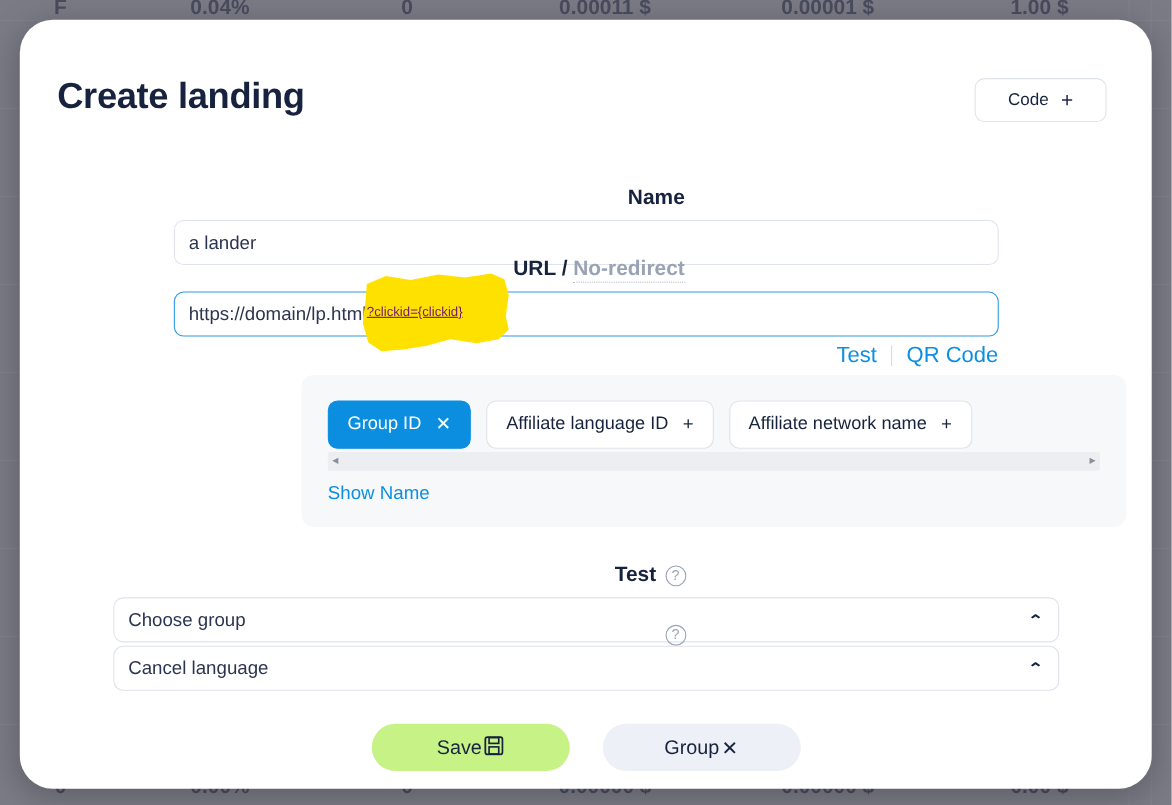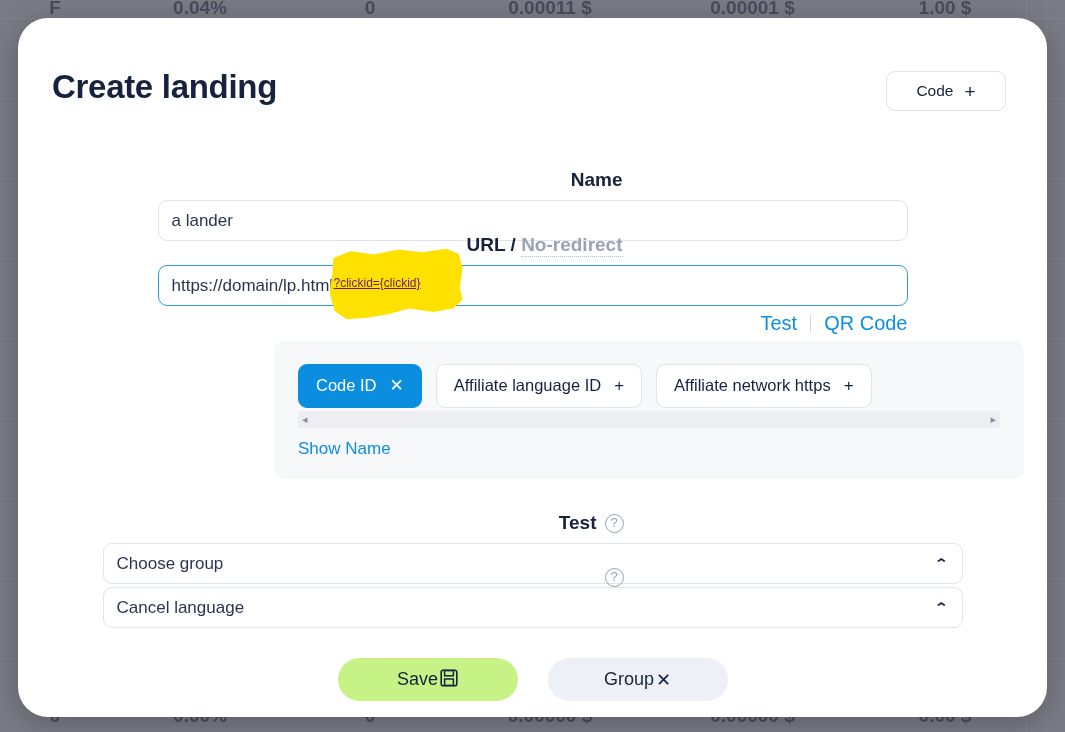--- a/index.html
+++ b/index.html
@@ -426,29 +426,29 @@
         <a>Test</a>
         <span class="sep"></span>
         <a>QR Code</a>
       </div>
     </div>
   </div>
 
   <div id="tokens-panel">
     <div id="token-chips">
       <div class="chip active">
-        <span>Code ID</span>
+        <span>Group ID</span>
         <span class="chip-icon">✕</span>
       </div>
       <div class="chip">
         <span>Affiliate language ID</span>
         <span class="chip-icon">+</span>
       </div>
       <div class="chip">
-        <span>Affiliate network https</span>
+        <span>Affiliate network name</span>
         <span class="chip-icon">+</span>
       </div>
     </div>
 
     <div id="token-scrollbar">
       <span class="arrow">◂</span>
       <span class="arrow">▸</span>
     </div>
 
     <a id="show-more">Show Name</a>

